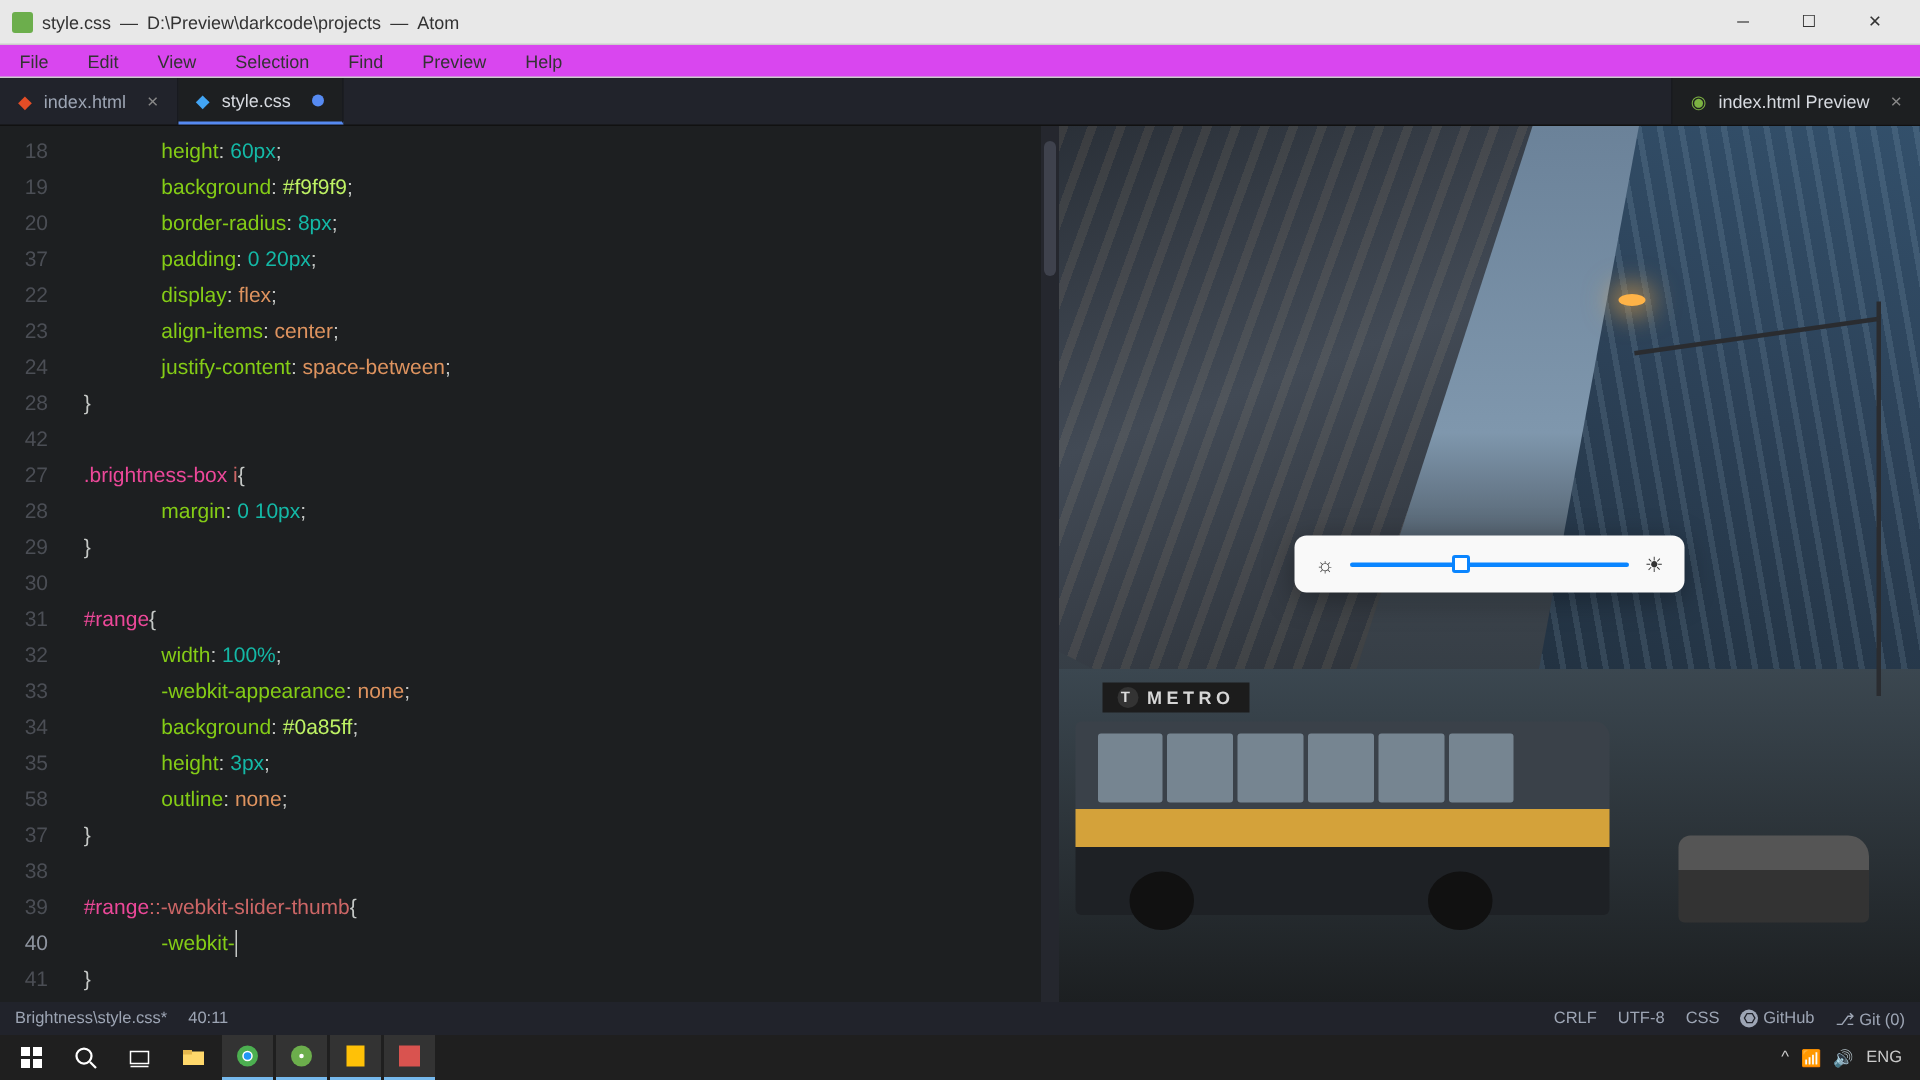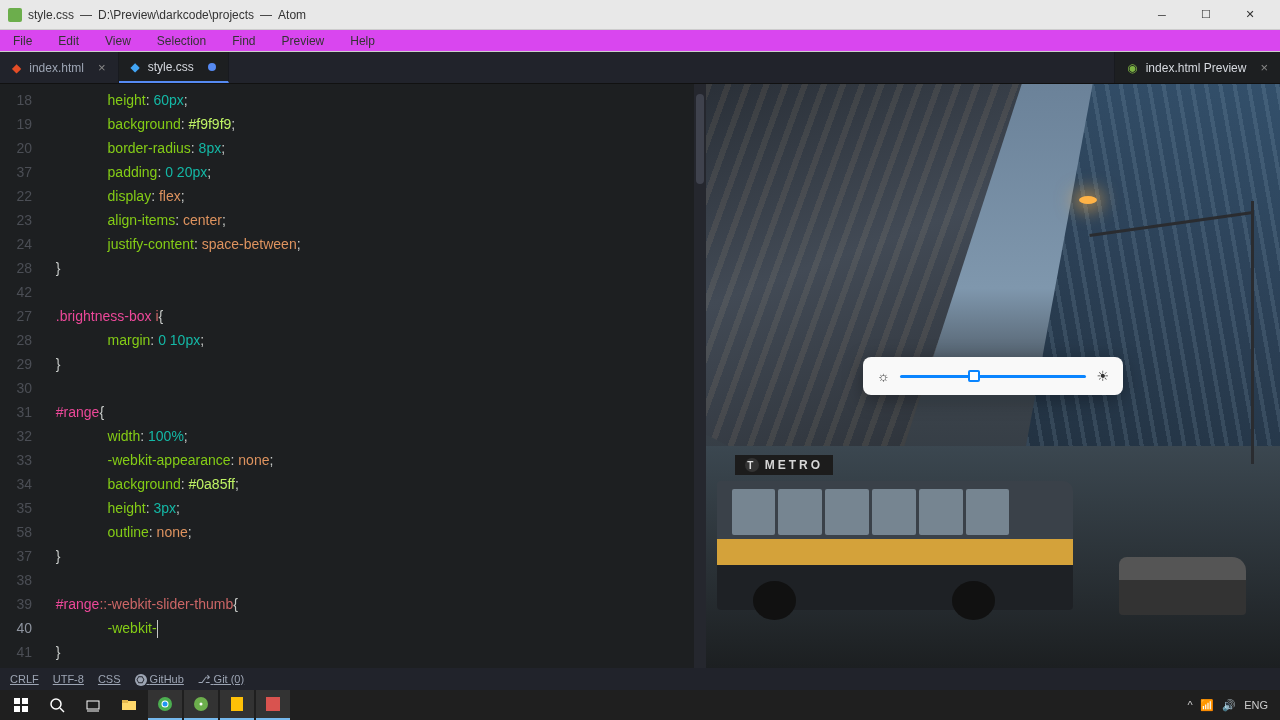--- a/index.html
+++ b/index.html
@@ -158,21 +158,21 @@
   height: 22px;
   background:#21232b;
   color:#9da5b4;
   display:flex;
   align-items:center;
   padding:0 10px;
   font-size:11px;
   gap:14px;
 }
 .statusbar .left{ flex:1; display:flex; gap:14px; }
-.statusbar .right{ display:flex; gap:14px; align-items:center;text-decoration:underline; }
+.statusbar .right{ display:flex; gap:14px; align-items:center; }
 .gh-icon{ width:12px;height:12px;display:inline-flex;align-items:center;justify-content:center;background:#9da5b4;color:#21232b;border-radius:50%;font-size:9px;font-weight:bold;}
 .git-icon{display:inline-block;}
 
 
 .scene{
   position:absolute; inset:0;
   background:
     linear-gradient(180deg,#6b8299 0%,#7f97ad 35%,#3a424a 55%,#232a31 100%);
 }
 .scene .building-left{
@@ -372,20 +372,24 @@
         <div class="track">
           <div class="thumb"></div>
         </div>
         <span class="sun">☀</span>
       </div>
     </div>
   </div>
 </div>
 
 <div class="statusbar">
+  <div class="left">
+    <span>Brightness\style.css*</span>
+    <span>40:11</span>
+  </div>
   <div class="right">
     <span>CRLF</span>
     <span>UTF-8</span>
     <span>CSS</span>
     <span><span class="gh-icon">⎔</span> <span>GitHub</span></span>
     <span><span class="git-icon">⎇</span> <span>Git (0)</span></span>
   </div>
 </div>
 
 <div class="taskbar">

